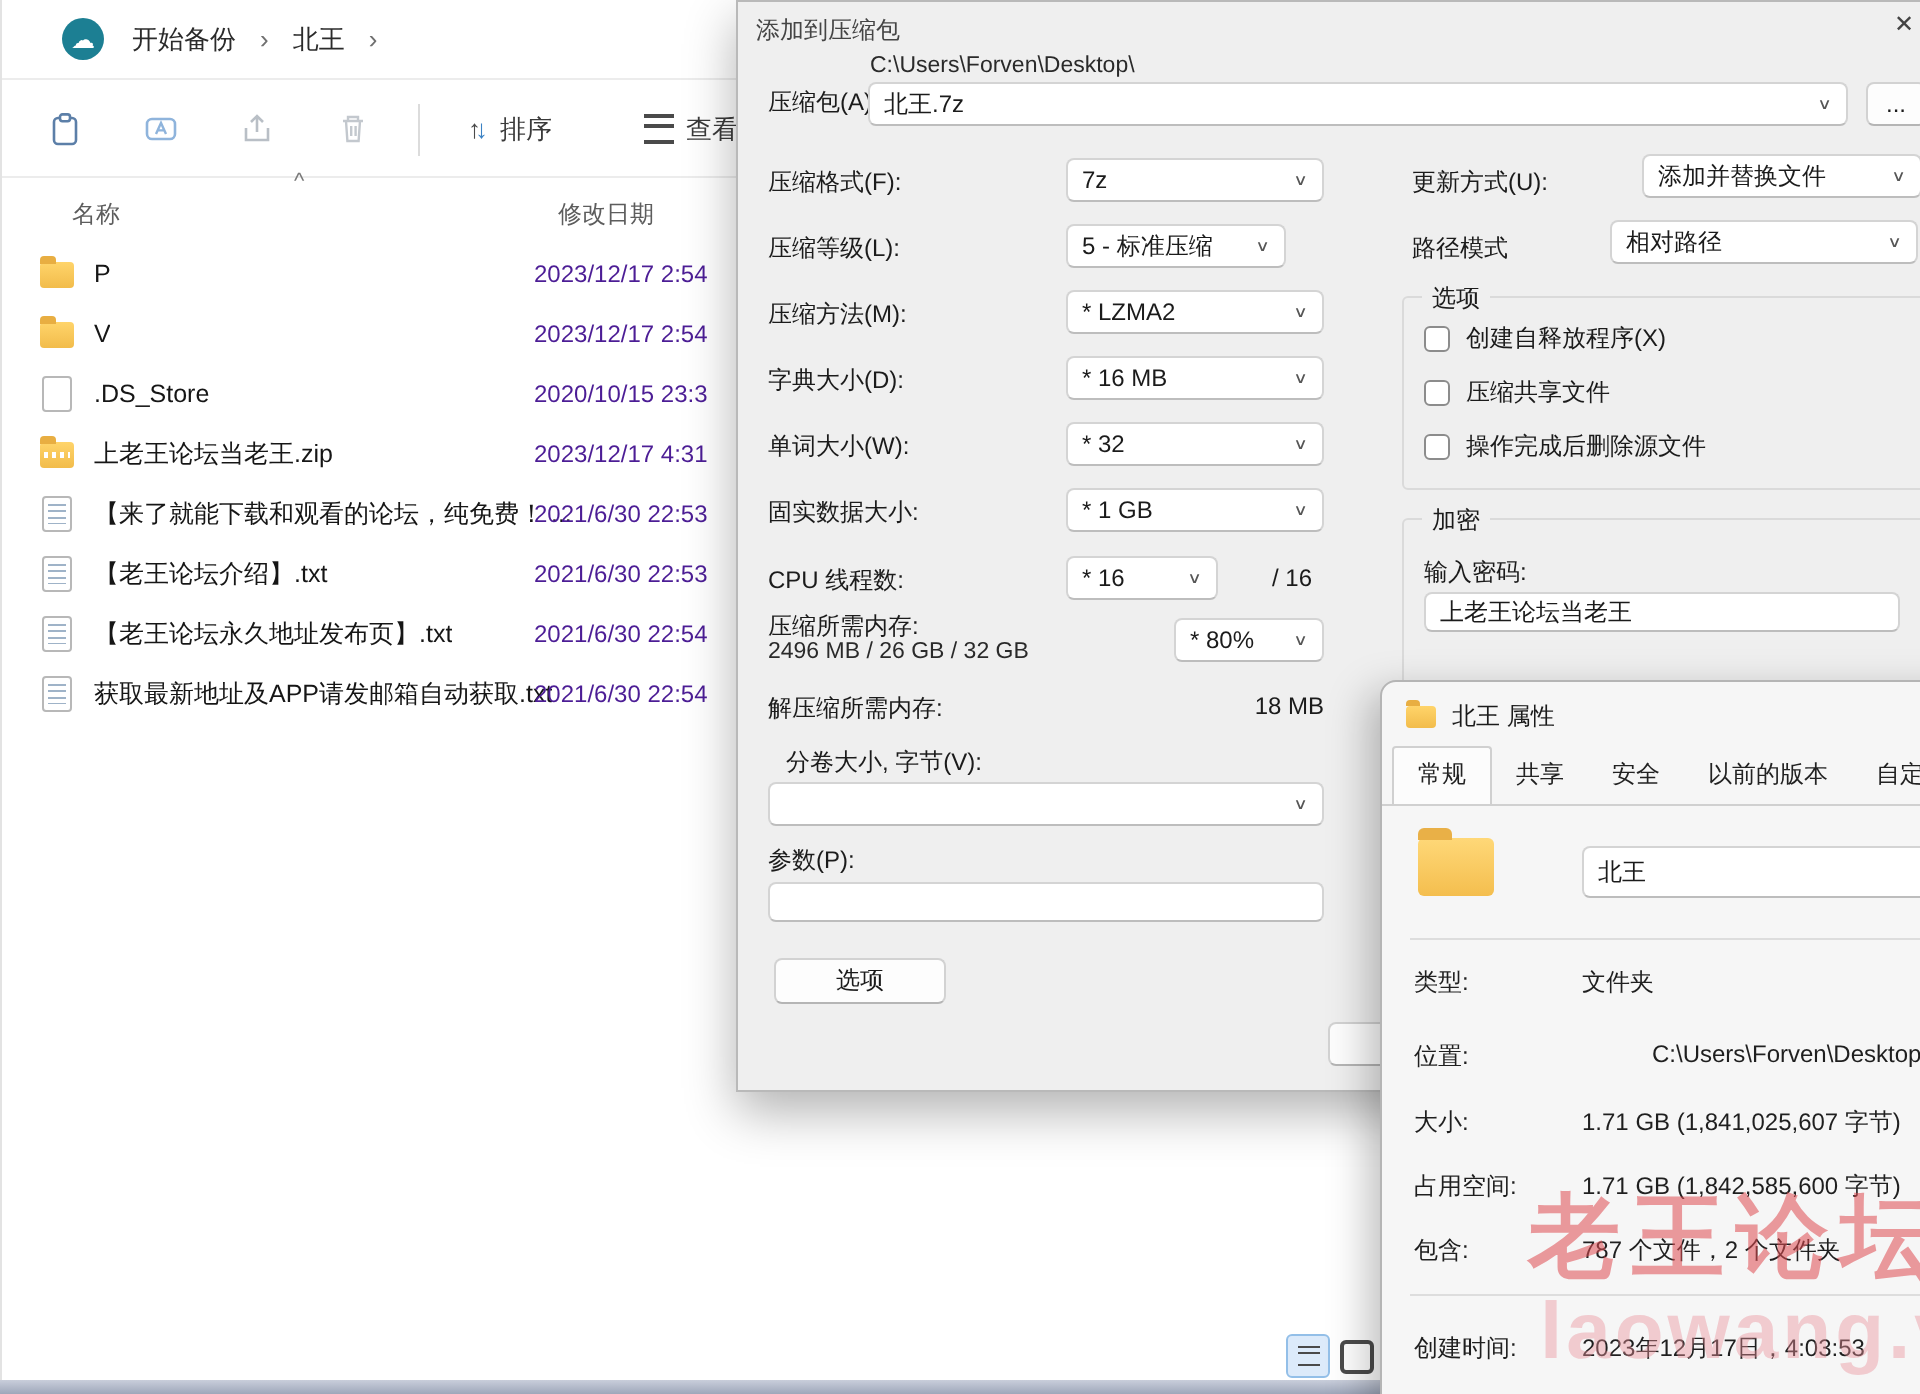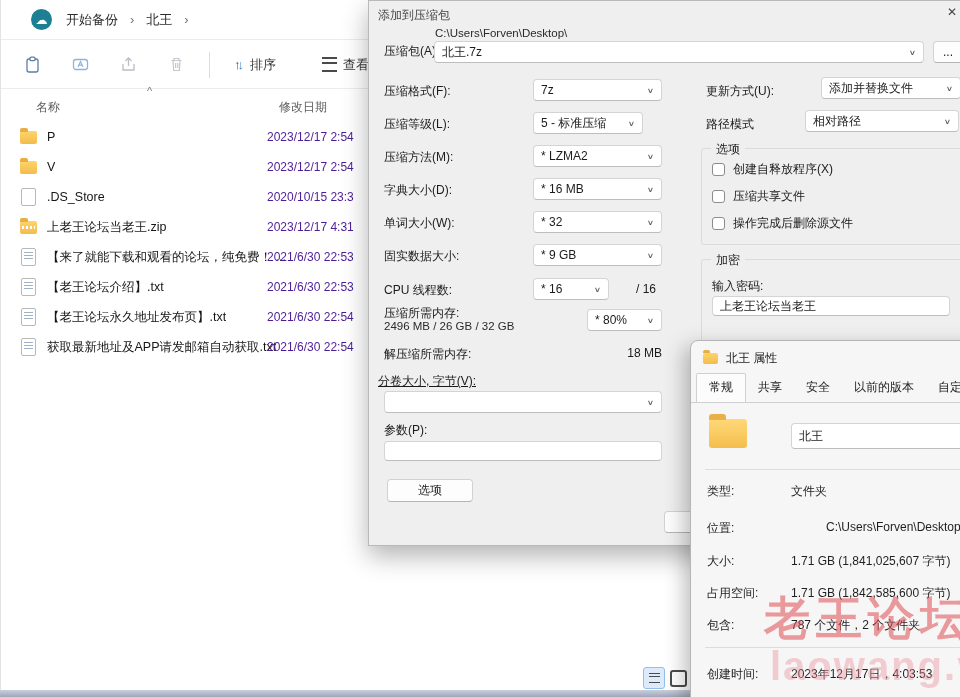--- a/index.html
+++ b/index.html
@@ -229,40 +229,40 @@
     <span class="val">* 16 MB</span>
     <span class="chev">∨</span>
   </div>
   <div class="lbl" style="left:15px;top:214px;">单词大小(W):</div>
   <div class="combo" style="left:164px;top:210px;width:129px;">
     <span class="val">* 32</span>
     <span class="chev">∨</span>
   </div>
   <div class="lbl" style="left:15px;top:247px;">固实数据大小:</div>
   <div class="combo" style="left:164px;top:243px;width:129px;">
-    <span class="val">* 9 GB</span>
+    <span class="val">* 1 GB</span>
     <span class="chev">∨</span>
   </div>
   <div class="lbl" style="left:15px;top:281px;">CPU 线程数:</div>
   <div class="combo" style="left:164px;top:277px;width:76px;">
     <span class="val">* 16</span>
     <span class="chev">∨</span>
   </div>
   <div class="lbl" style="left:267px;top:281px;">/ 16</div>
 
   <div class="lbl" style="left:15px;top:304px;">压缩所需内存:</div>
   <div class="lbl small" style="left:15px;top:319px;">2496 MB / 26 GB / 32 GB</div>
   <div class="combo" style="left:218px;top:308px;width:75px;">
     <span class="val">* 80%</span>
     <span class="chev">∨</span>
   </div>
   <div class="lbl" style="left:15px;top:345px;">解压缩所需内存:</div>
   <div class="lbl" style="left:200px;top:345px;width:93px;text-align:right;">18 MB</div>
 
-  <div class="lbl" style="left:9px;top:372px;text-decoration:underline;">分卷大小, 字节(V):</div>
+  <div class="lbl" style="left:24px;top:372px;">分卷大小, 字节(V):</div>
   <div class="combo" style="left:15px;top:390px;width:278px;">
     <span class="val"></span>
     <span class="chev">∨</span>
   </div>
   <div class="lbl" style="left:15px;top:421px;">参数(P):</div>
   <input class="tinput" style="left: 15px; top: 440px; width: 278px;">
   <div class="btn" style="left:18px;top:478px;width:86px;height:23px;">
       <span>选项</span>
     </div>
   <div class="btn" style="left:295px;top:510px;width:85px;height:22px;"></div>

